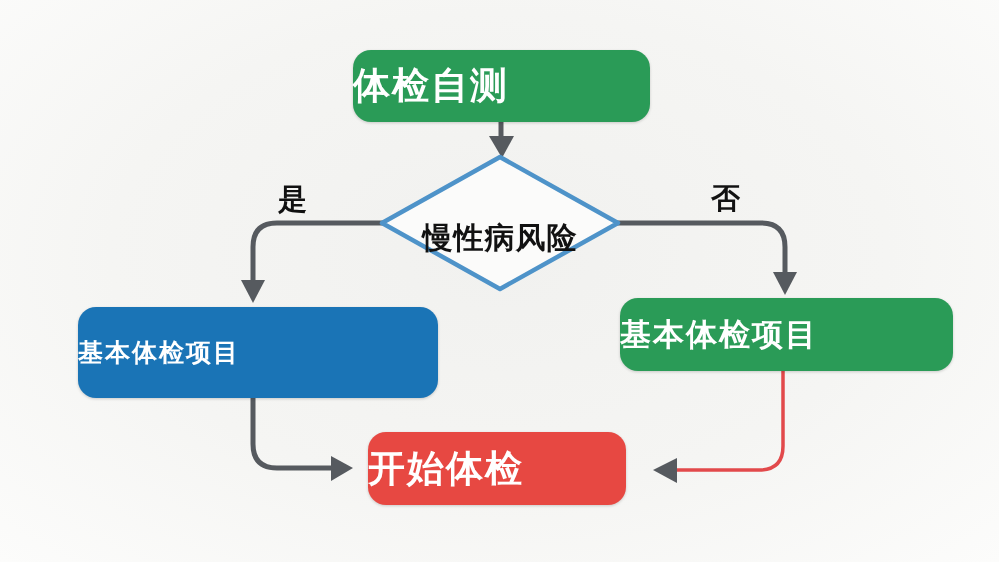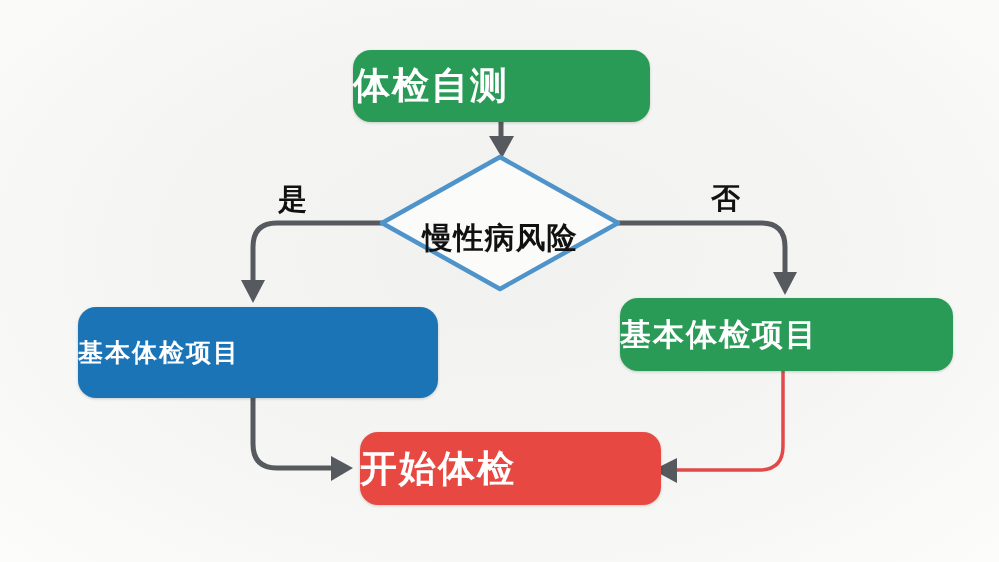--- a/index.html
+++ b/index.html
@@ -57,21 +57,21 @@
     background:var(--blue);
     font-size:25px;
     line-height:1.5;
   }
   .node-no-branch{
     left:620px;top:298px;width:333px;height:73px;
     background:var(--green);
     font-size:31px;
   }
   .node-end{
-    left:360px;top:432px;width:301px;height:73px;
+    left:368px;top:432px;width:258px;height:73px;
     background:var(--red);
     font-size:37px;
   }
   .decision-label{
     position:absolute;
     left:388px;top:206px;width:224px;
     text-align:center;
     font-size:30px;
     font-weight:bold;
     color:var(--dark-text);

